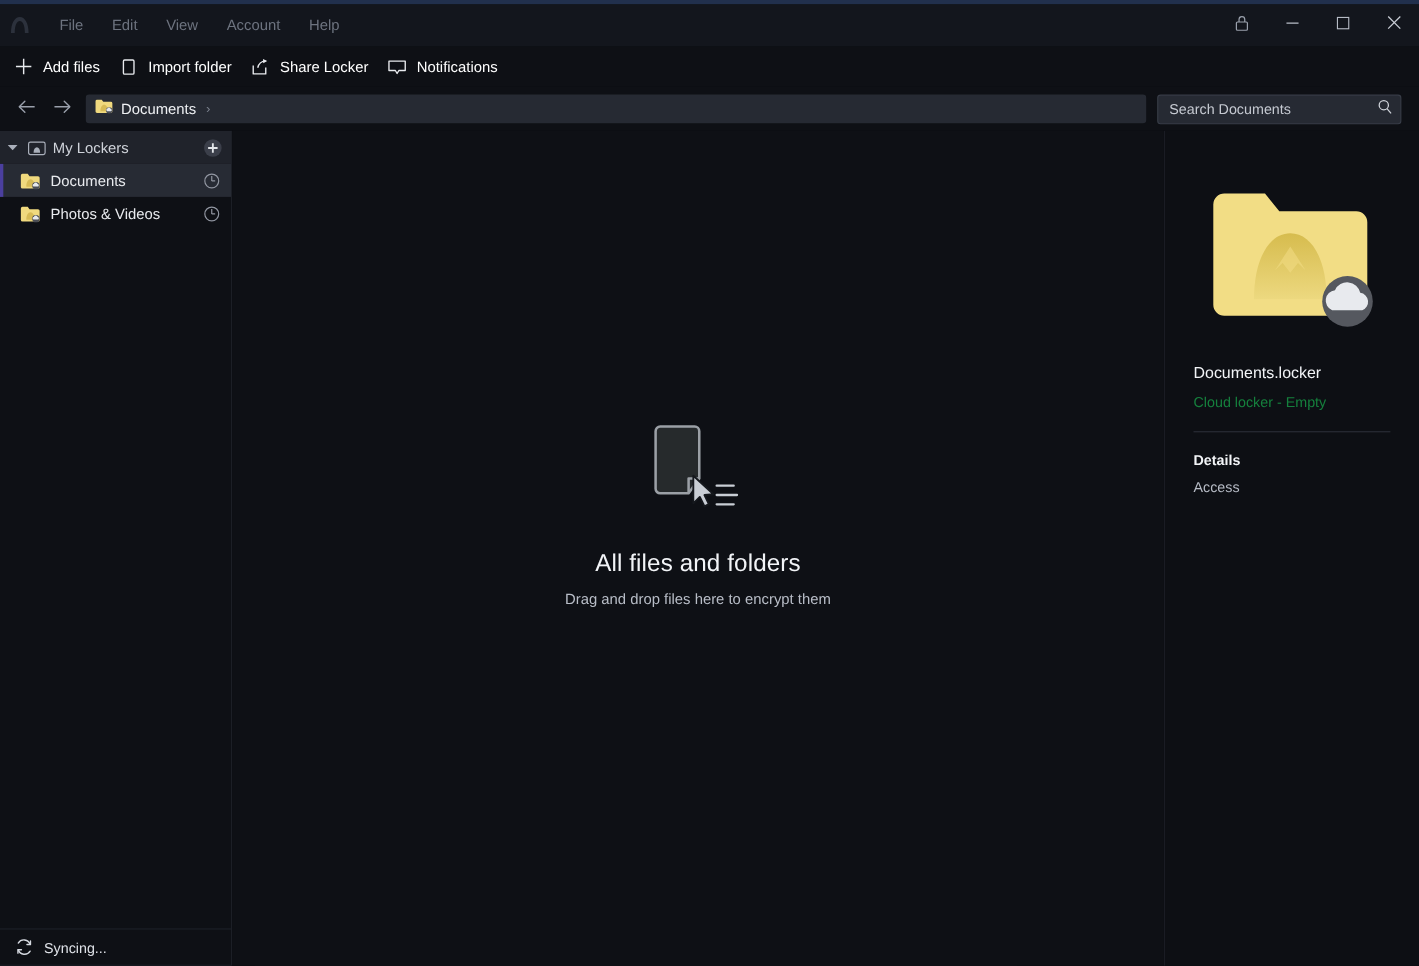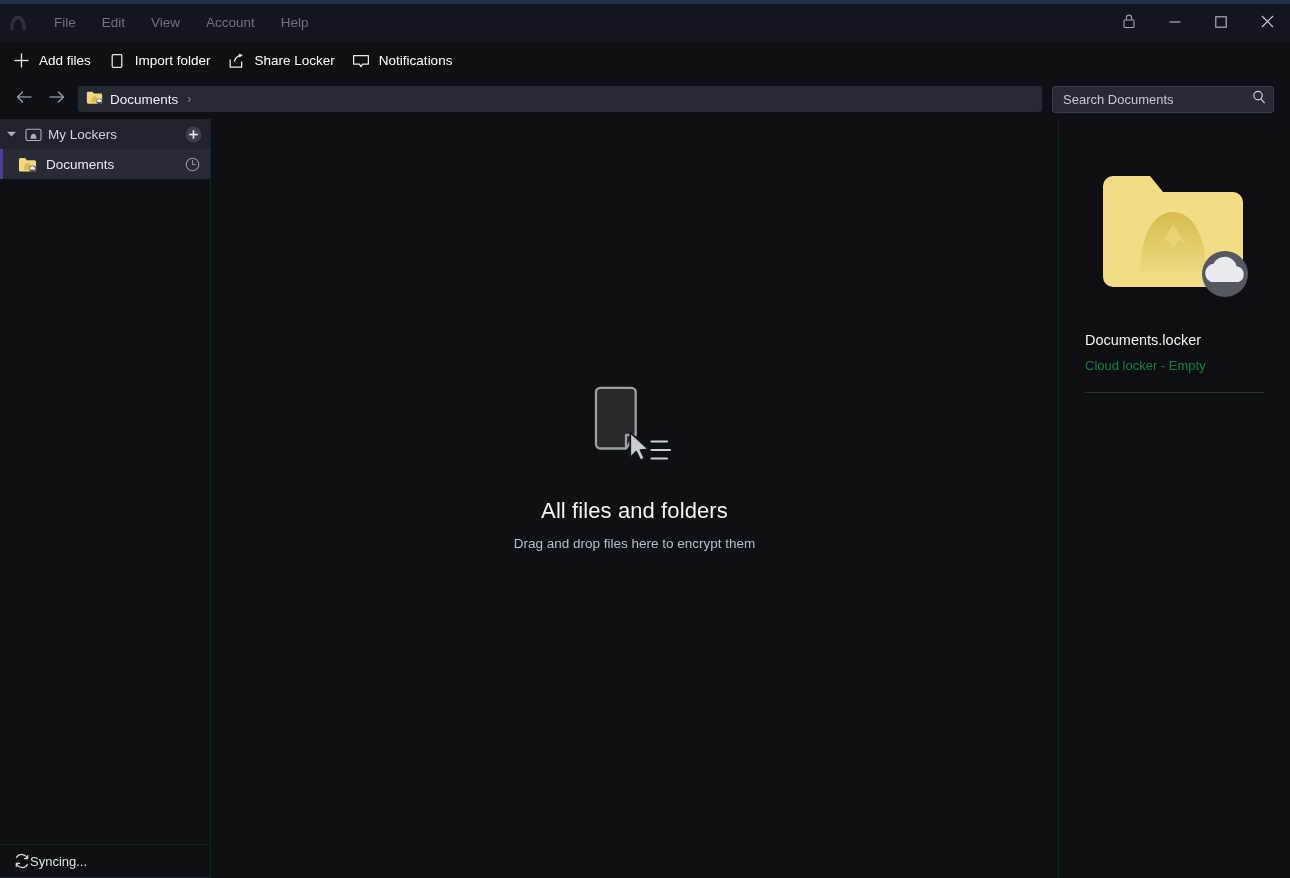--- a/index.html
+++ b/index.html
@@ -261,21 +261,21 @@
     flex: 0 0 16px;
     display: flex; align-items: center; justify-content: center;
   }
 
   .sidebar-spacer { flex: 1 1 auto; }
 
   .sync-row {
     height: 34px;
     display: flex;
     align-items: center;
-    gap: 0;
+    gap: 10px;
     padding-left: 14px;
     border-top: 1px solid #1d2028;
     border-bottom: 1px solid #1d2028;
     cursor: default;
   }
   .sync-icon {
     width: 16px; height: 16px;
     display: flex; align-items: center; justify-content: center;
   }
   .sync-label { font-size: 13px; color: #dde0e6; }
@@ -562,20 +562,38 @@
           <span class="tree-row-label">Documents</span>
           <span class="tree-row-status">
             <svg width="15" height="15" viewBox="0 0 15 15">
               <circle cx="7.5" cy="7.5" r="6.3" fill="none" stroke="#9095a0" stroke-width="1.1"></circle>
               <line x1="7.5" y1="7.5" x2="7.5" y2="3.1" stroke="#9095a0" stroke-width="1.1"></line>
               <line x1="7.5" y1="7.5" x2="10.6" y2="7.5" stroke="#9095a0" stroke-width="1.1"></line>
             </svg>
           </span>
         </div>
 
+        <div class="tree-row">
+          <span class="tree-row-icon">
+            <svg width="19" height="17" viewBox="0 0 20 17">
+              <path d="M1 3.3 A1.6 1.6 0 0 1 2.6 1.7 L7.6 1.7 L9.3 3.9 L17.4 3.9 A1.6 1.6 0 0 1 19 5.5 L19 14.2 A1.6 1.6 0 0 1 17.4 15.8 L2.6 15.8 A1.6 1.6 0 0 1 1 14.2 Z" fill="#f0d97e"></path>
+              <path d="M6.2 14 C6.2 9.6 8 6.9 10.2 6.9 C12.4 6.9 14.2 9.6 14.2 14 Z" fill="#cfb04a" opacity="0.75"></path>
+              <circle cx="15.4" cy="13" r="3.5" fill="#4a4d55"></circle>
+              <path d="M13.2 13.9 a1.45 1.45 0 0 1 0.35 -2.78 a1.85 1.85 0 0 1 3.5 0.35 a1.25 1.25 0 0 1 0.3 2.43 Z" fill="#e7e9ec"></path>
+            </svg>
+          </span>
+          <span class="tree-row-label">Photos &amp; Videos</span>
+          <span class="tree-row-status">
+            <svg width="15" height="15" viewBox="0 0 15 15">
+              <circle cx="7.5" cy="7.5" r="6.3" fill="none" stroke="#9095a0" stroke-width="1.1"></circle>
+              <line x1="7.5" y1="7.5" x2="7.5" y2="3.1" stroke="#9095a0" stroke-width="1.1"></line>
+              <line x1="7.5" y1="7.5" x2="10.6" y2="7.5" stroke="#9095a0" stroke-width="1.1"></line>
+            </svg>
+          </span>
+        </div>
       </div>
 
       <div class="sidebar-spacer"></div>
 
       <div class="sync-row">
         <span class="sync-icon">
           <svg width="16" height="16" viewBox="0 0 16 16">
             <path d="M13.4 5.6 A6 6 0 0 0 2.6 4.3" fill="none" stroke="#d5d9e0" stroke-width="1.25" stroke-linecap="round"></path>
             <path d="M2.6 10.4 A6 6 0 0 0 13.4 11.7" fill="none" stroke="#d5d9e0" stroke-width="1.25" stroke-linecap="round"></path>
             <polyline points="10.5,5.6 13.7,5.6 13.7,2.5" fill="none" stroke="#d5d9e0" stroke-width="1.25" stroke-linecap="round" stroke-linejoin="round"></polyline>
@@ -620,16 +638,20 @@
           <circle cx="130" cy="112" r="23" fill="#55585f"></circle>
           <path d="M116 120 a9.5 9.5 0 0 1 2.6 -18.2 a12.2 12.2 0 0 1 23 2.4 a8.2 8.2 0 0 1 1.8 15.8 Z" fill="#e8eaee"></path>
         </svg>
       </div>
 
       <div class="details-name">Documents.locker</div>
       <div class="details-meta">Cloud locker - Empty</div>
 
       <div class="details-divider"></div>
 
+      <div class="details-tabs">
+        <div class="details-tab active">Details</div>
+        <div class="details-tab">Access</div>
+      </div>
     </div>
 
   </div>
 </div>
 
 </body></html>

